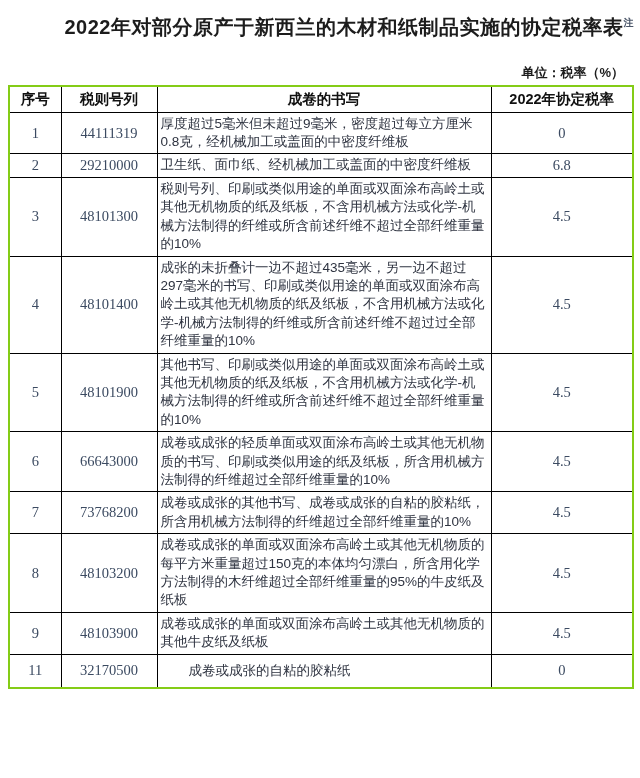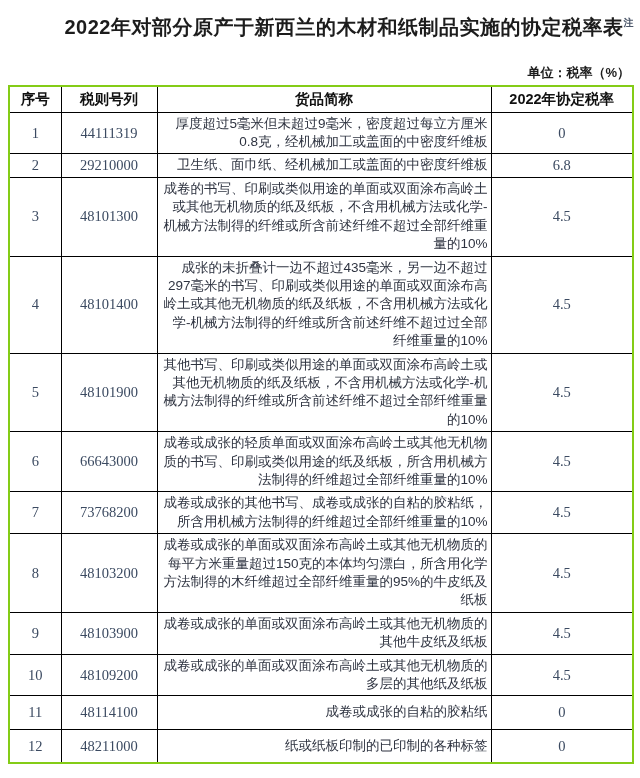--- a/index.html
+++ b/index.html
@@ -28,21 +28,21 @@
     font-size: 10px;
     vertical-align: super;
     color: #4a5568;
     font-weight: bold;
   }
   .unit-line {
     text-align: right;
     font-size: 13px;
     font-weight: 600;
     color: #1c1c1c;
-    margin: 24px 10px 3px 0;
+    margin: 24px 16px 3px 0;
   }
   table.rate-table {
     border-collapse: collapse;
     table-layout: fixed;
     width: 624px;
     margin: 0 8px;
     border: 2px solid #84cc16;
   }
   table.rate-table th,
   table.rate-table td {
@@ -63,21 +63,21 @@
   col.c-rate { width: 142px; }
   td.cell-no, td.cell-code, td.cell-rate {
     text-align: center;
     vertical-align: middle;
     font-family: "Liberation Serif", "DejaVu Serif", serif;
     font-size: 14.5px;
     color: #3b4a61;
     padding: 2px 2px;
   }
   td.cell-desc {
-    text-align: right;
+    text-align: left;
     vertical-align: middle;
     font-size: 13.5px;
     line-height: 18.4px;
     color: #2e3340;
     padding: 2px 3px 2px 3px;
   }
   tr.single-line td.cell-desc { padding-top: 7px; padding-bottom: 7px; padding-left: 31px; }
 </style>
 </head>
 <body>
@@ -90,41 +90,41 @@
   <colgroup>
     <col class="c-no">
       <col class="c-code">
       <col class="c-desc">
       <col class="c-rate">
   </colgroup>
   <thead>
     <tr>
       <th>序号</th>
       <th>税则号列</th>
-      <th>货品简称</th>
+      <th>成卷的书写</th>
       <th>2022年协定税率</th>
     </tr>
   </thead>
   <tbody id="table-body">
       <tr>
         <td class="cell-no">1</td>
         <td class="cell-code">44111319</td>
         <td class="cell-desc">厚度超过5毫米但未超过9毫米，密度超过每立方厘米0.8克，经机械加工或盖面的中密度纤维板</td>
         <td class="cell-rate">0</td>
       </tr>
       <tr>
         <td class="cell-no">2</td>
         <td class="cell-code">29210000</td>
         <td class="cell-desc">卫生纸、面巾纸、经机械加工或盖面的中密度纤维板</td>
         <td class="cell-rate">6.8</td>
       </tr>
       <tr>
         <td class="cell-no">3</td>
         <td class="cell-code">48101300</td>
-        <td class="cell-desc">成卷的书写、印刷或类似用途的单面或双面涂布高岭土或其他无机物质的纸及纸板，不含用机械方法或化学-机械方法制得的纤维或所含前述纤维不超过全部纤维重量的10%</td>
+        <td class="cell-desc">税则号列、印刷或类似用途的单面或双面涂布高岭土或其他无机物质的纸及纸板，不含用机械方法或化学-机械方法制得的纤维或所含前述纤维不超过全部纤维重量的10%</td>
         <td class="cell-rate">4.5</td>
       </tr>
       <tr>
         <td class="cell-no">4</td>
         <td class="cell-code">48101400</td>
         <td class="cell-desc">成张的未折叠计一边不超过435毫米，另一边不超过297毫米的书写、印刷或类似用途的单面或双面涂布高岭土或其他无机物质的纸及纸板，不含用机械方法或化学-机械方法制得的纤维或所含前述纤维不超过过全部纤维重量的10%</td>
         <td class="cell-rate">4.5</td>
       </tr>
       <tr>
         <td class="cell-no">5</td>
@@ -149,32 +149,20 @@
         <td class="cell-code">48103200</td>
         <td class="cell-desc">成卷或成张的单面或双面涂布高岭土或其他无机物质的每平方米重量超过150克的本体均匀漂白，所含用化学方法制得的木纤维超过全部纤维重量的95%的牛皮纸及纸板</td>
         <td class="cell-rate">4.5</td>
       </tr>
       <tr>
         <td class="cell-no">9</td>
         <td class="cell-code">48103900</td>
         <td class="cell-desc">成卷或成张的单面或双面涂布高岭土或其他无机物质的其他牛皮纸及纸板</td>
         <td class="cell-rate">4.5</td>
       </tr>
-      <tr>
-        <td class="cell-no">10</td>
-        <td class="cell-code">48109200</td>
-        <td class="cell-desc">成卷或成张的单面或双面涂布高岭土或其他无机物质的多层的其他纸及纸板</td>
-        <td class="cell-rate">4.5</td>
-      </tr>
       <tr class="single-line">
         <td class="cell-no">11</td>
-        <td class="cell-code">48114100</td>
+        <td class="cell-code">32170500</td>
         <td class="cell-desc">成卷或成张的自粘的胶粘纸</td>
-        <td class="cell-rate">0</td>
-      </tr>
-      <tr class="single-line">
-        <td class="cell-no">12</td>
-        <td class="cell-code">48211000</td>
-        <td class="cell-desc">纸或纸板印制的已印制的各种标签</td>
         <td class="cell-rate">0</td>
       </tr>
     </tbody>
 </table>
 
 </body></html>

